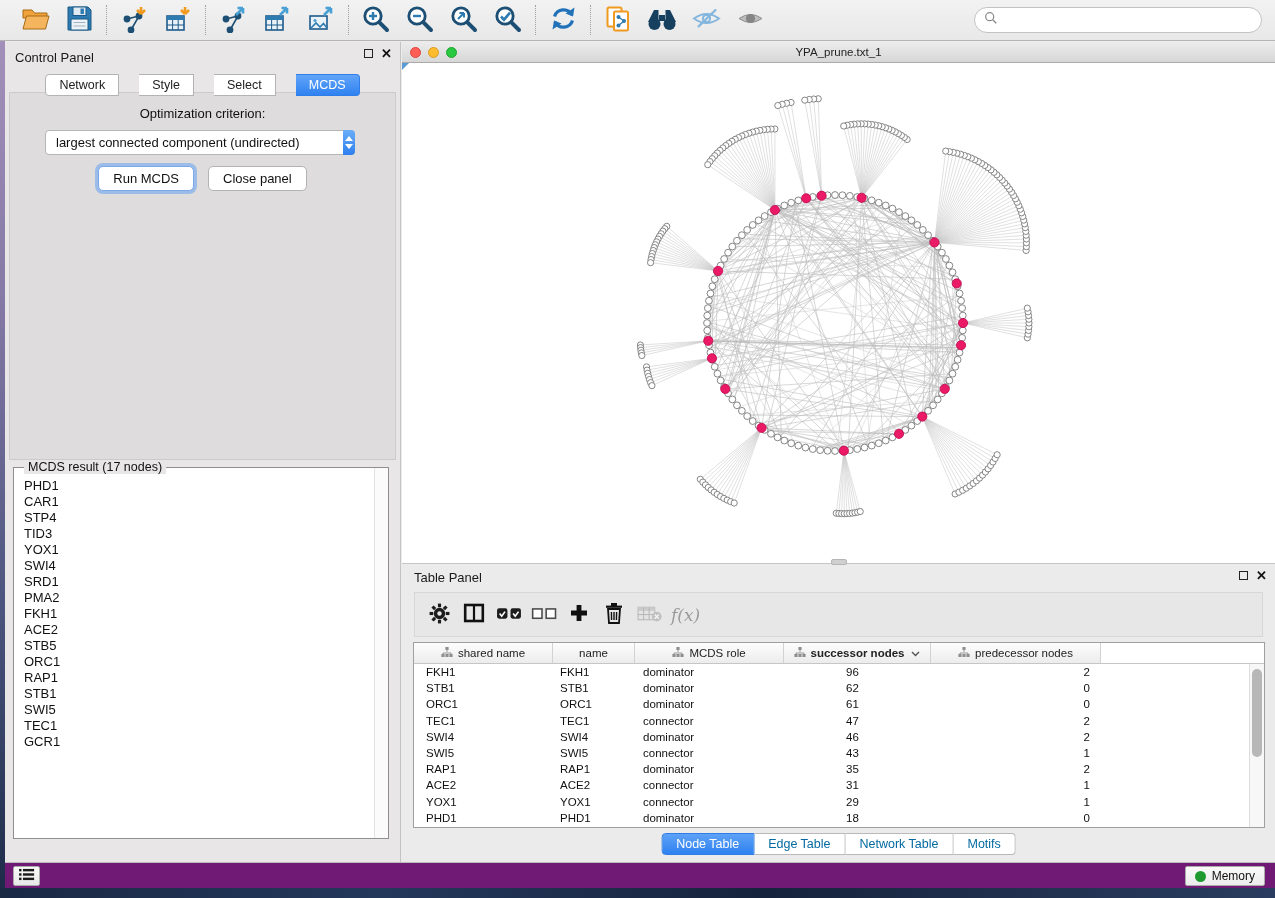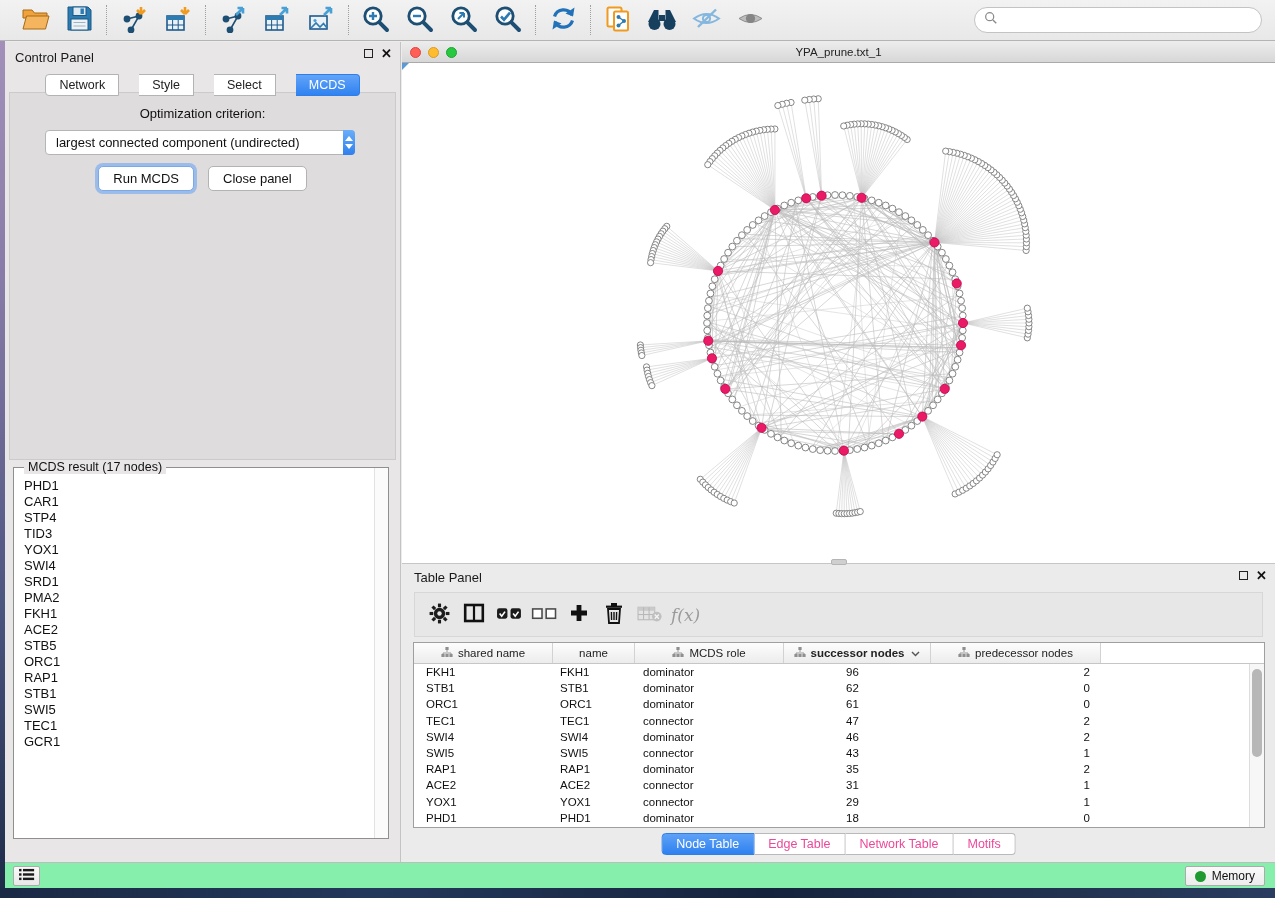--- a/index.html
+++ b/index.html
@@ -115,27 +115,27 @@
   .c2 { width:149px; padding-left:8px; }
   .c3 { width:147px; text-align:center; padding-right:10px; }
   .c4 { width:170px; text-align:right; padding-right:11px; }
   #nt-scroll { position:absolute; right:0; top:21px; bottom:0; width:15px;
     background:#f7f7f7; border-left:1px solid #ddd; }
   #nt-thumb { position:absolute; left:2px; top:5px; width:10px; height:88px;
     background:#b7b7b7; border-radius:5px; }
 
   #tp-tabs { position:absolute; left:50%; top:269px; transform:translateX(-50%); display:flex; }
   .tp-tab { font-size:12.5px; padding:3px 14px; background:#fff; border:1px solid #b9b9b9;
-    border-left:none; color:#ec4899; cursor:pointer; font-family:"Liberation Sans",sans-serif; white-space:nowrap; }
+    border-left:none; color:#0369a1; cursor:pointer; font-family:"Liberation Sans",sans-serif; white-space:nowrap; }
   .tp-tab:first-child { border-left:1px solid #b9b9b9; border-radius:4px 0 0 4px; }
   .tp-tab:last-child { border-radius:0 4px 4px 0; }
   .tp-tab.selected { background:linear-gradient(#5ea2f7,#2e81f0); color:#fff; border-color:#2e7de8; }
 
   
-  #status-bar { left:5px; top:862px; width:1270px; height:26px; background:#86efac;
+  #status-bar { left:5px; top:862px; width:1270px; height:26px; background:#701a75;
     border-top:1px solid #bdbdbd; }
   #status-list-btn { position:absolute; left:8px; top:3px; width:27px; height:20px;
     background:linear-gradient(#fafafa,#e8e8e8); border:1px solid #ababab; border-radius:2px;
     display:flex; align-items:center; justify-content:center; cursor:pointer; }
   #memory-btn { position:absolute; right:10px; top:3px; height:20px; padding:0 9px;
     background:linear-gradient(#fafafa,#ececec); border:1px solid #ababab; border-radius:2px;
     display:flex; align-items:center; gap:6px; font-size:12px; color:#111; cursor:pointer; }
   #memory-dot { width:11px; height:11px; border-radius:50%; background:#1f9a30; }
 </style>
 </head>

